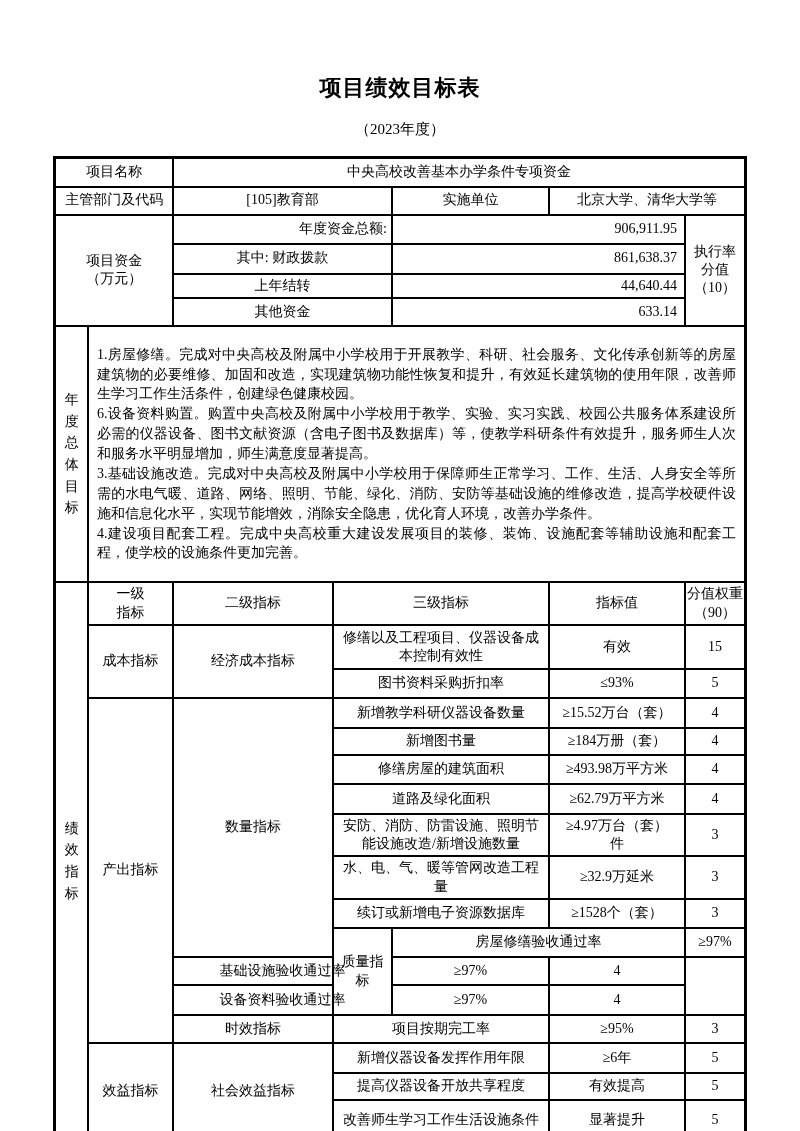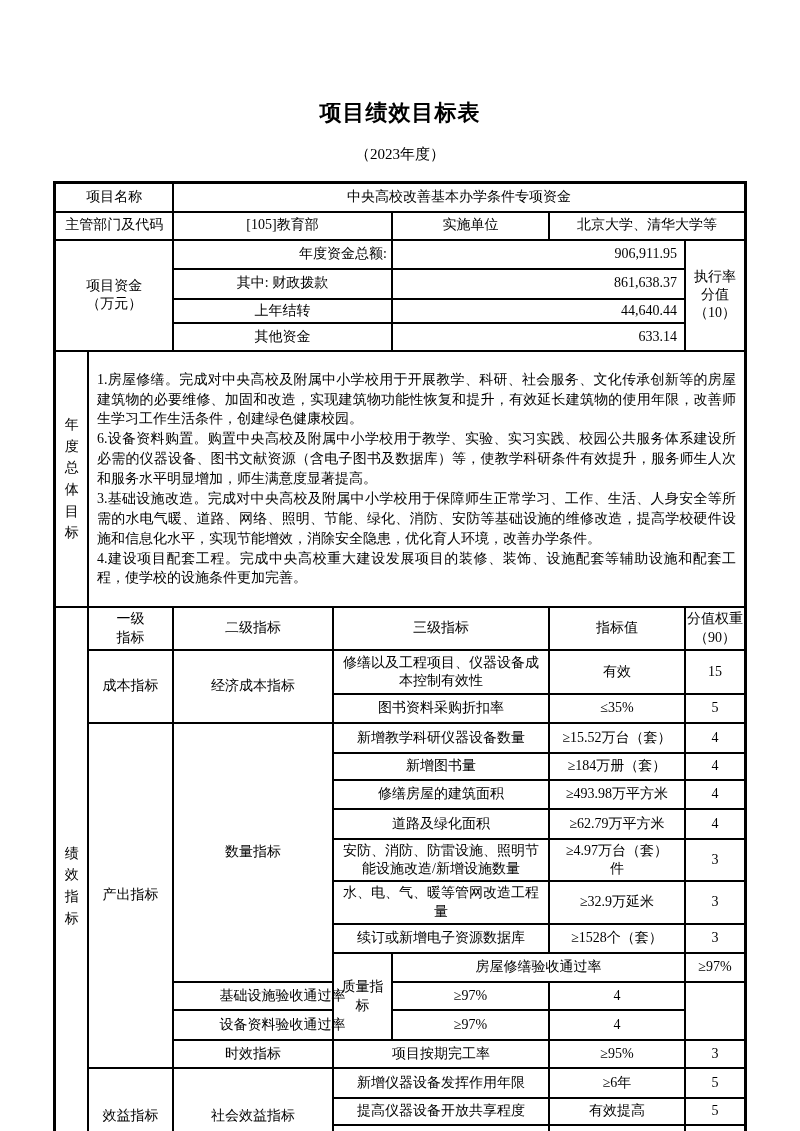--- a/index.html
+++ b/index.html
@@ -4,21 +4,21 @@
 <style>
   html,body { margin:0; padding:0; background:#ffffff; }
   body {
     width:800px; height:1131px;
     font-family:"Liberation Serif","DejaVu Serif",serif;
     color:#000;
   }
   .page { position:relative; width:800px; height:1131px; overflow:hidden; }
   .doc-title {
     text-align:center; font-size:22px; font-weight:bold;
-    padding-top:98px; letter-spacing:1px;
+    padding-top:73px; letter-spacing:1px;
   }
   .doc-subtitle { text-align:center; font-size:15px; margin-top:17px; }
   table.main {
     border-collapse:collapse; table-layout:fixed;
     width:690px; margin:17px auto 2px;
     border:3px solid #000;
   }
   td {
     border:2px solid #000;
     font-size:14px; text-align:center; vertical-align:middle;
@@ -121,21 +121,21 @@
 
     <tr style="height:44px">
       <td rowspan="2">成本指标</td>
       <td rowspan="2">经济成本指标</td>
       <td colspan="2" class="l3">修缮以及工程项目、仪器设备成本控制有效性</td>
       <td class="pre">有效</td>
       <td>15</td>
     </tr>
     <tr style="height:29px">
       <td colspan="2" class="l3">图书资料采购折扣率</td>
-      <td class="pre">≤35%</td>
+      <td class="pre">≤93%</td>
       <td>5</td>
     </tr>
 
     <tr style="height:30px">
       <td rowspan="11">产出指标</td>
       <td rowspan="8">数量指标</td>
       <td colspan="2" class="l3">新增教学科研仪器设备数量</td>
       <td class="pre">≥15.52万台（套）</td>
       <td>4</td>
     </tr>

